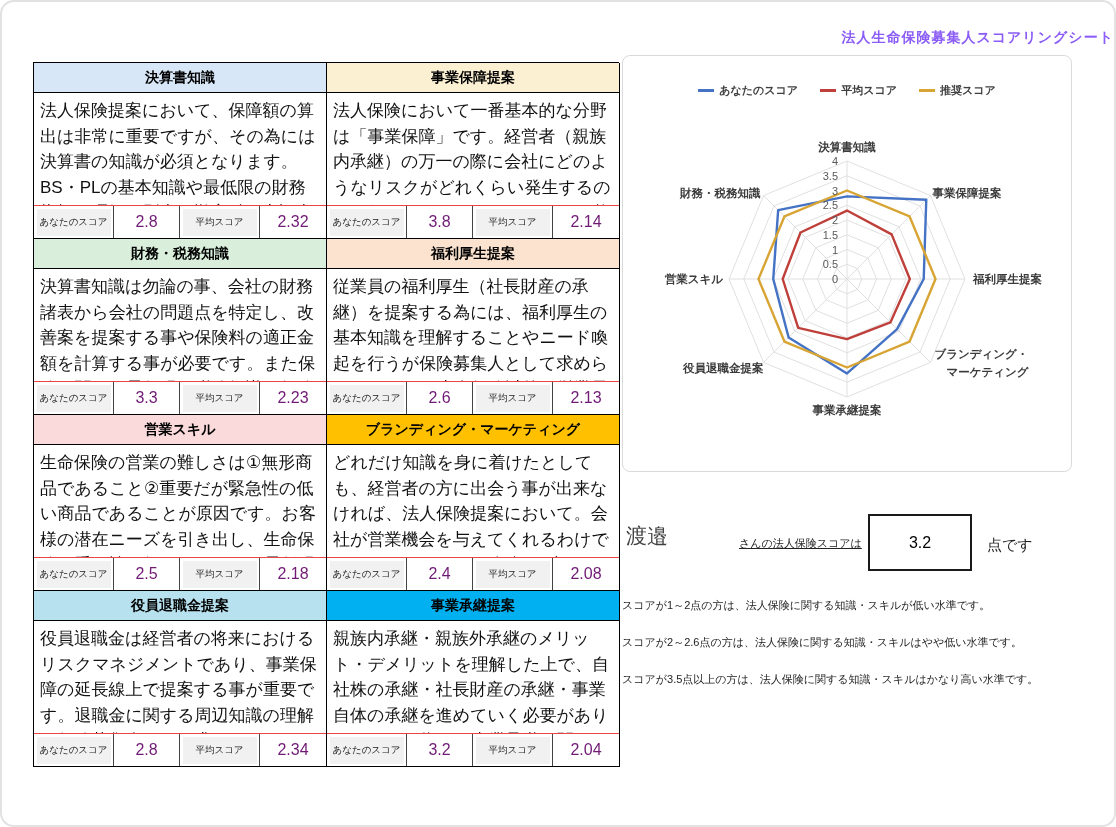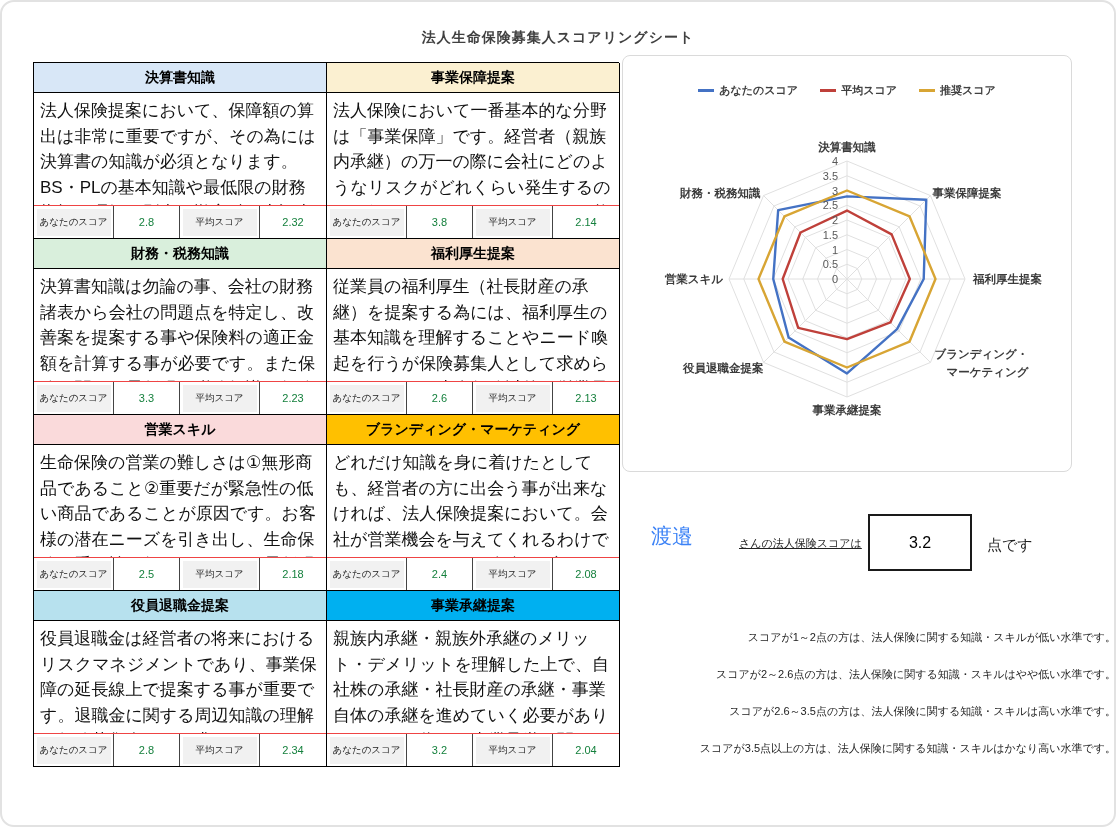--- a/index.html
+++ b/index.html
@@ -2,22 +2,22 @@
 <html><head>
 <meta charset="utf-8">
 <style>
   html,body{margin:0;padding:0;background:#fff;}
   .page{
     position:relative;width:1116px;height:827px;box-sizing:border-box;
     background:#fff;border:2px solid #e2e2e2;border-radius:14px;overflow:hidden;
     font-family:"Liberation Sans","DejaVu Sans",sans-serif;color:#1a1a1a;
   }
   .sheet-title{
-    position:absolute;top:27px;left:0;width:100%;text-align:center;
-    font-size:14px;font-weight:bold;letter-spacing:1px;color:#404040;
+    position:absolute;top:27px;left:0;width:100%;text-align:right;
+    font-size:14px;font-weight:bold;letter-spacing:1px;color:#8b5cf6;
   }
   
   .card-grid{
     position:absolute;left:31px;top:60px;width:586px;
     display:grid;grid-template-columns:293px 293px;
     border-top:1px solid #000;border-left:1px solid #000;box-sizing:border-box;
   }
   .card{
     box-sizing:border-box;height:176px;display:flex;flex-direction:column;
     border-right:1px solid #000;border-bottom:1px solid #000;background:#fff;
@@ -38,44 +38,44 @@
   .score-cell{
     box-sizing:border-box;border-right:1px solid #444;
     display:flex;align-items:center;justify-content:center;background:#fff;
   }
   .score-cell:last-child{border-right:none;}
   .score-lab{
     width:calc(100% - 5px);height:calc(100% - 5px);
     background:#f1f1f1;display:flex;align-items:center;justify-content:center;
     font-size:9.5px;color:#222;
   }
-  .score-val{font-size:11px;color:#15803d;}
+  .score-val{font-size:16px;color:#701a75;}
   
   .chart-box{
     position:absolute;left:620px;top:53px;width:450px;height:417px;
     box-sizing:border-box;border:1px solid #dadada;border-radius:8px;background:#fff;
   }
   .legend{
     position:absolute;top:27px;left:0;width:100%;
     display:flex;justify-content:center;gap:22px;align-items:center;
   }
   .legend-item{display:flex;align-items:center;gap:5px;font-size:11px;color:#404040;font-weight:bold;}
   .legend-swatch{width:16px;height:2.5px;display:inline-block;}
   #radar-chart{position:absolute;inset:0;}
   
-  .summary-name{position:absolute;left:649px;top:520px;font-size:21px;color:#3b82f6;}
+  .summary-name{position:absolute;left:624px;top:520px;font-size:21px;color:#404040;}
   .summary-mid{position:absolute;left:737px;top:534px;font-size:11px;color:#222;text-decoration:underline;}
   .summary-box{
     position:absolute;left:866px;top:512px;width:104px;height:57px;box-sizing:border-box;
     border:2px solid #1a1a1a;display:flex;align-items:center;justify-content:center;
     font-size:16px;color:#000;background:#fff;
   }
   .summary-suffix{position:absolute;left:985px;top:534px;font-size:15px;color:#222;}
   
-  .notes{position:absolute;left:620px;top:628px;width:494px;text-align:right;}
+  .notes{position:absolute;left:620px;top:596px;width:494px;}
   .note-line{font-size:11px;color:#222;margin-bottom:22px;white-space:nowrap;}
 </style>
 </head>
 <body>
 
 <div class="page">
 
   <div class="sheet-title">法人生命保険募集人スコアリングシート</div>
 
   <div class="card-grid">
@@ -285,17 +285,16 @@
   <div class="summary-name">渡邉</div>
   <div class="summary-mid">さんの法人保険スコアは</div>
   <div class="summary-box">
     <span>3.2</span>
   </div>
   <div class="summary-suffix">点です</div>
 
   <div class="notes">
     <div class="note-line">スコアが1～2点の方は、法人保険に関する知識・スキルが低い水準です。</div>
     <div class="note-line">スコアが2～2.6点の方は、法人保険に関する知識・スキルはやや低い水準です。</div>
-    <div class="note-line">スコアが2.6～3.5点の方は、法人保険に関する知識・スキルは高い水準です。</div>
     <div class="note-line">スコアが3.5点以上の方は、法人保険に関する知識・スキルはかなり高い水準です。</div>
   </div>
 
 </div>
 
 </body></html>

